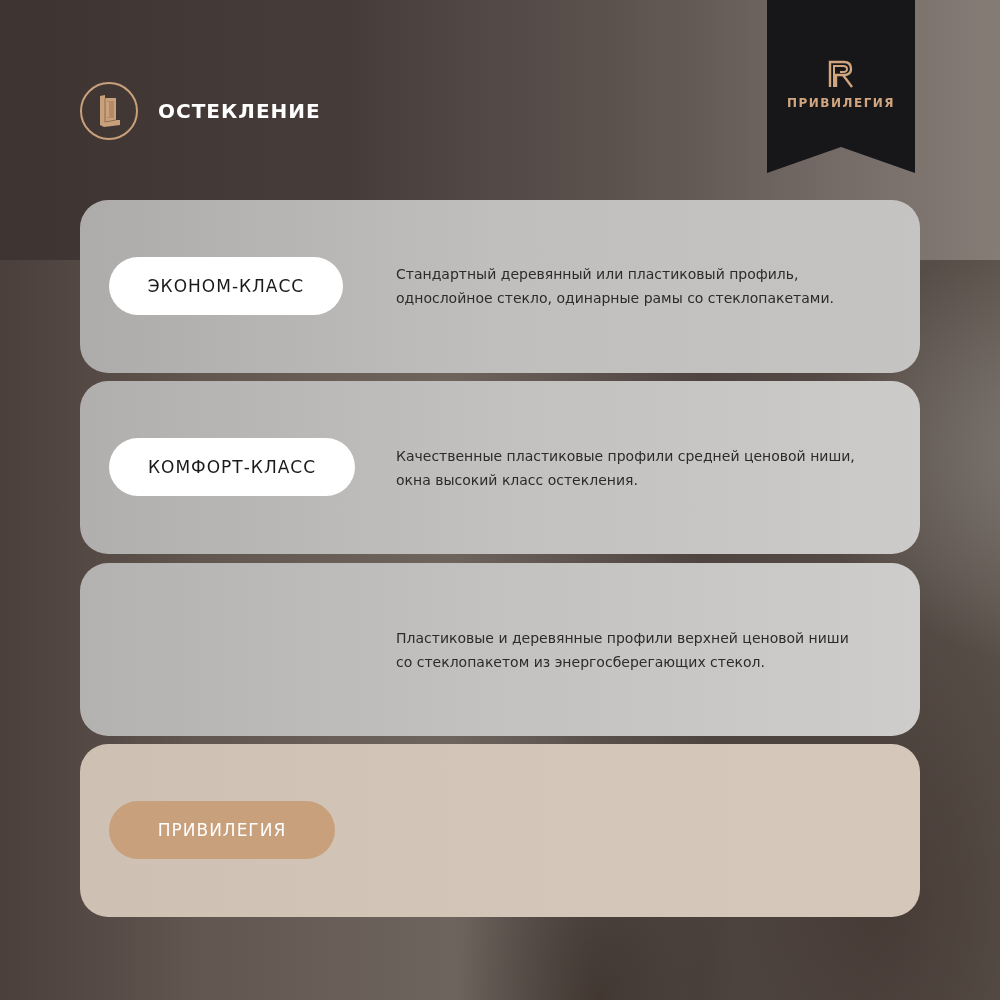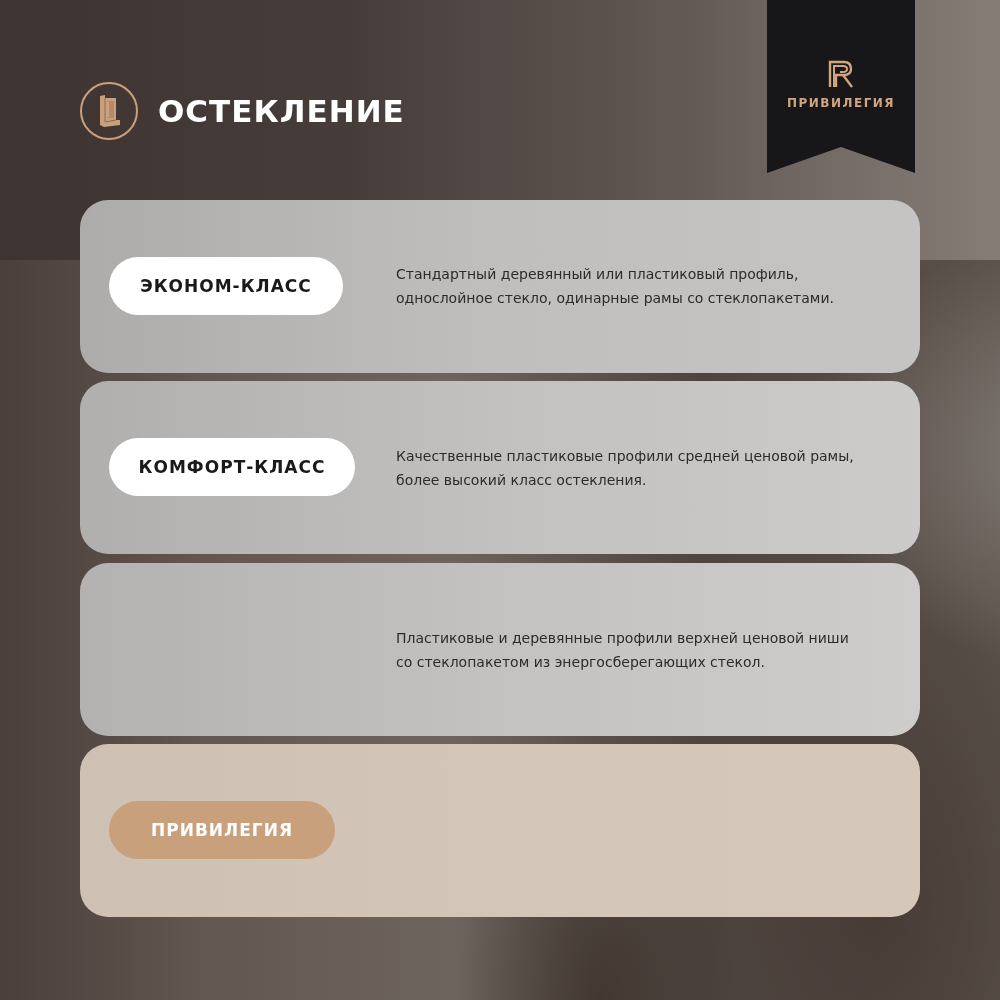--- a/index.html
+++ b/index.html
@@ -19,21 +19,21 @@
     }
     .header {
       position: absolute; left: 80px; top: 80px; height: 62px;
       display: flex; align-items: center;
     }
     .header-icon {
       width: 58px; height: 58px; border: 2px solid #c9a07c; border-radius: 50%;
       display: flex; align-items: center; justify-content: center; box-sizing: border-box;
     }
     .page-title {
-      margin-left: 20px; color: #ffffff; font-size: 31px; font-weight: bold;
+      margin-left: 20px; color: #ffffff; font-size: 20px; font-weight: bold;
       letter-spacing: 1px; font-family: "DejaVu Sans", sans-serif;
     }
     .ribbon {
       position: absolute; left: 767px; top: 0; width: 148px; height: 173px;
       background: #17171a;
       clip-path: polygon(0 0, 100% 0, 100% 100%, 50% 85%, 0 100%);
       display: flex; flex-direction: column; align-items: center;
     }
     .ribbon-logo { margin-top: 60px; }
     .ribbon-brand {
@@ -45,21 +45,21 @@
       border-radius: 28px; box-sizing: border-box;
       display: flex; align-items: center;
     }
     .card.c1 { top: 200px; background: linear-gradient(90deg, #aeacab 0%, #c1bfbe 50%, #c6c4c3 100%); }
     .card.c2 { top: 381px; background: linear-gradient(90deg, #b1afae 0%, #c3c1c0 50%, #cdcbca 100%); }
     .card.c3 { top: 563px; background: linear-gradient(90deg, #b4b2b1 0%, #c4c2c1 50%, #cfcdcc 100%); }
     .card.c4 { top: 744px; background: linear-gradient(90deg, #cec0b3 0%, #d3c5b7 50%, #d5c7ba 100%); }
     .pill {
       position: absolute; left: 29px; height: 58px; border-radius: 29px;
       display: flex; align-items: center; justify-content: center;
-      font-size: 17px; font-weight: bold; letter-spacing: 1px;
+      font-size: 17px; font-weight: normal; letter-spacing: 1px;
     }
     .pill.white { background: #ffffff; color: #1a1a1a; }
     .pill.gold { background: #c8a07c; color: #ffffff; }
     .desc {
       position: absolute; left: 316px; width: 460px;
       font-size: 14px; line-height: 24px; color: #2d2b2a;
     }
     .desc.bold { font-weight: bold; color: #1e1c1b; width: 470px; }
   </style>
 </head>
@@ -90,21 +90,21 @@
   <div class="ribbon-brand">ПРИВИЛЕГИЯ</div>
 </div>
 
 <div class="card c1">
   <div class="pill white" style="width:234px; top:57px;">ЭКОНОМ-КЛАСС</div>
   <div class="desc" style="top:62px;">Стандартный деревянный или пластиковый профиль, однослойное стекло, одинарные рамы со стеклопакетами.</div>
 </div>
 
 <div class="card c2">
   <div class="pill white" style="width:246px; top:57px;">КОМФОРТ-КЛАСС</div>
-  <div class="desc" style="top:63px;">Качественные пластиковые профили средней ценовой рамы, более высокий класс остекления.</div>
+  <div class="desc" style="top:63px;">Качественные пластиковые профили средней ценовой ниши, окна высокий класс остекления.</div>
 </div>
 
 <div class="card c3">
   <div class="desc" style="top:63px;">Пластиковые и деревянные профили верхней ценовой ниши со стеклопакетом из энергосберегающих стекол.</div>
 </div>
 
 <div class="card c4">
   <div class="pill gold" style="width:226px; top:57px;">ПРИВИЛЕГИЯ</div>
 </div>
 

